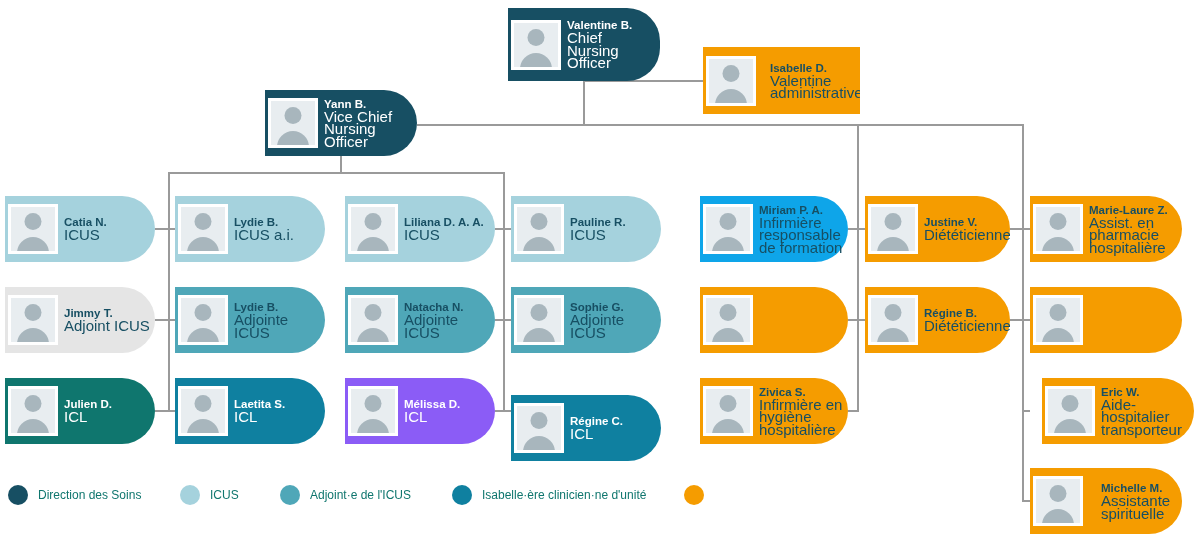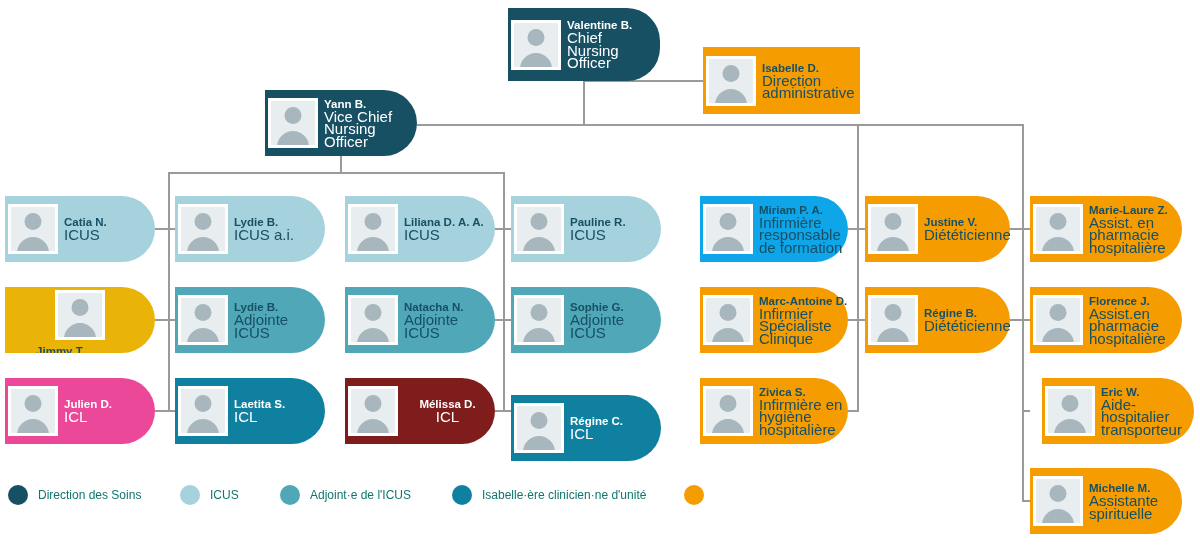--- a/index.html
+++ b/index.html
@@ -6,21 +6,21 @@
   #stage{position:relative;width:1200px;height:556px;background:#ffffff;overflow:hidden;}
 
   
   .line{position:absolute;background:#9a9a9a;}
   .h-line{height:2px;}
   .v-line{width:2px;}
 
   
   .card{position:absolute;display:flex;align-items:center;height:66px;box-sizing:border-box;}
   .pill{border-radius:0 33px 33px 0;}
-  .rect{border-radius:0;}
+  .rect{border-radius:0;gap:8px;}
   .photo{flex:0 0 auto;width:44px;height:44px;margin:3px 4px 3px 3px;border:3px solid #ffffff;
          background:#e8edf0;position:relative;overflow:hidden;}
   .p-head{position:absolute;top:6px;left:50%;transform:translateX(-50%);width:17px;height:17px;
           border-radius:50%;background:#a8b6bd;}
   .p-torso{position:absolute;bottom:-8px;left:50%;transform:translateX(-50%);width:32px;height:22px;
            border-radius:16px 16px 0 0;background:#a8b6bd;}
   .info{flex:1 1 auto;padding:2px 4px 2px 2px;overflow:hidden;}
   .name{font-size:11.5px;font-weight:bold;line-height:13px;white-space:nowrap;}
   .role{font-size:15px;line-height:12.5px;}
 
@@ -73,21 +73,21 @@
     </div>
   </div>
 
   <div class="card rect t-dark" style="left: 703px; top: 47px; width: 157px; height: 67px; background: rgb(245, 156, 0);">
     <div class="photo">
         <span class="p-head"></span>
         <span class="p-torso"></span>
       </div>
     <div class="info">
       <div class="name">Isabelle D.</div>
-      <div class="role">Direction administrative</div>
+      <div class="role">Valentine administrative</div>
     </div>
   </div>
 
   <div class="card pill t-light" style="left: 265px; top: 90px; width: 152px; height: 66px; background: rgb(23, 79, 99);">
     <div class="photo">
         <span class="p-head"></span>
         <span class="p-torso"></span>
       </div>
     <div class="info">
       <div class="name">Yann B.</div>
@@ -98,31 +98,31 @@
   <div class="card pill t-dark" style="left: 5px; top: 196px; width: 150px; background: rgb(165, 210, 221);">
     <div class="photo">
         <span class="p-head"></span>
         <span class="p-torso"></span>
       </div>
     <div class="info">
       <div class="name">Catia N.</div>
       <div class="role">ICUS</div>
     </div>
   </div>
-  <div class="card pill t-dark" style="left: 5px; top: 287px; width: 150px; background: #eab308; flex-direction: column;">
+  <div class="card pill t-dark" style="left: 5px; top: 287px; width: 150px; background: #e5e5e5;">
     <div class="photo">
         <span class="p-head"></span>
         <span class="p-torso"></span>
       </div>
     <div class="info">
       <div class="name">Jimmy T.</div>
       <div class="role">Adjoint ICUS</div>
     </div>
   </div>
-  <div class="card pill t-light" style="left: 5px; top: 378px; width: 150px; background: #ec4899;">
+  <div class="card pill t-light" style="left: 5px; top: 378px; width: 150px; background: #0f766e;">
     <div class="photo">
         <span class="p-head"></span>
         <span class="p-torso"></span>
       </div>
     <div class="info">
       <div class="name">Julien D.</div>
       <div class="role">ICL</div>
     </div>
   </div>
 
@@ -170,21 +170,21 @@
   <div class="card pill t-dark" style="left: 345px; top: 287px; width: 150px; background: rgb(79, 167, 184);">
     <div class="photo">
         <span class="p-head"></span>
         <span class="p-torso"></span>
       </div>
     <div class="info">
       <div class="name">Natacha N.</div>
       <div class="role">Adjointe ICUS</div>
     </div>
   </div>
-  <div class="card pill t-light" style="left: 345px; top: 378px; width: 150px; background: #7f1d1d; text-align: center;">
+  <div class="card pill t-light" style="left: 345px; top: 378px; width: 150px; background: #8b5cf6;">
     <div class="photo">
         <span class="p-head"></span>
         <span class="p-torso"></span>
       </div>
     <div class="info">
       <div class="name">Mélissa D.</div>
       <div class="role">ICL</div>
     </div>
   </div>
 
@@ -227,24 +227,20 @@
     <div class="info">
       <div class="name">Miriam P. A.</div>
       <div class="role">Infirmière responsable de formation</div>
     </div>
   </div>
   <div class="card pill t-dark" style="left: 700px; top: 287px; width: 148px; background: rgb(245, 156, 0);">
     <div class="photo">
         <span class="p-head"></span>
         <span class="p-torso"></span>
       </div>
-    <div class="info">
-      <div class="name">Marc-Antoine D.</div>
-      <div class="role">Infirmier Spécialiste Clinique</div>
-    </div>
   </div>
   <div class="card pill t-dark" style="left: 700px; top: 378px; width: 148px; background: rgb(245, 156, 0);">
     <div class="photo">
         <span class="p-head"></span>
         <span class="p-torso"></span>
       </div>
     <div class="info">
       <div class="name">Zivica S.</div>
       <div class="role">Infirmière en hygiène hospitalière</div>
     </div>
@@ -279,36 +275,32 @@
     <div class="info">
       <div class="name">Marie-Laure Z.</div>
       <div class="role">Assist. en pharmacie hospitalière</div>
     </div>
   </div>
   <div class="card pill t-dark" style="left: 1030px; top: 287px; width: 152px; background: rgb(245, 156, 0);">
     <div class="photo">
         <span class="p-head"></span>
         <span class="p-torso"></span>
       </div>
-    <div class="info">
-      <div class="name">Florence J.</div>
-      <div class="role">Assist.en pharmacie hospitalière</div>
-    </div>
   </div>
   <div class="card pill t-dark" style="left: 1030px; top: 378px; width: 152px; background: rgb(245, 156, 0); margin-left: 12px;">
     <div class="photo">
         <span class="p-head"></span>
         <span class="p-torso"></span>
       </div>
     <div class="info">
       <div class="name">Eric W.</div>
       <div class="role">Aide-hospitalier transporteur</div>
     </div>
   </div>
-  <div class="card pill t-dark" style="left: 1030px; top: 468px; width: 152px; background: rgb(245, 156, 0);">
+  <div class="card pill t-dark" style="left: 1030px; top: 468px; width: 152px; background: rgb(245, 156, 0); gap: 12px;">
     <div class="photo">
         <span class="p-head"></span>
         <span class="p-torso"></span>
       </div>
     <div class="info">
       <div class="name">Michelle M.</div>
       <div class="role">Assistante spirituelle</div>
     </div>
   </div>
 

